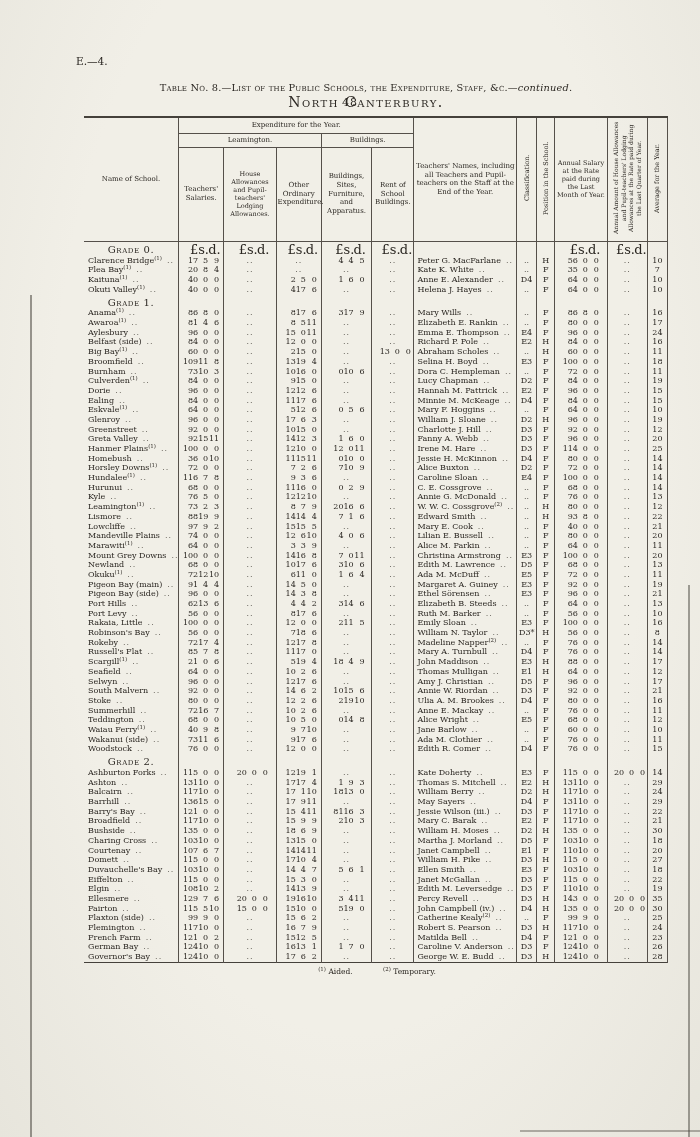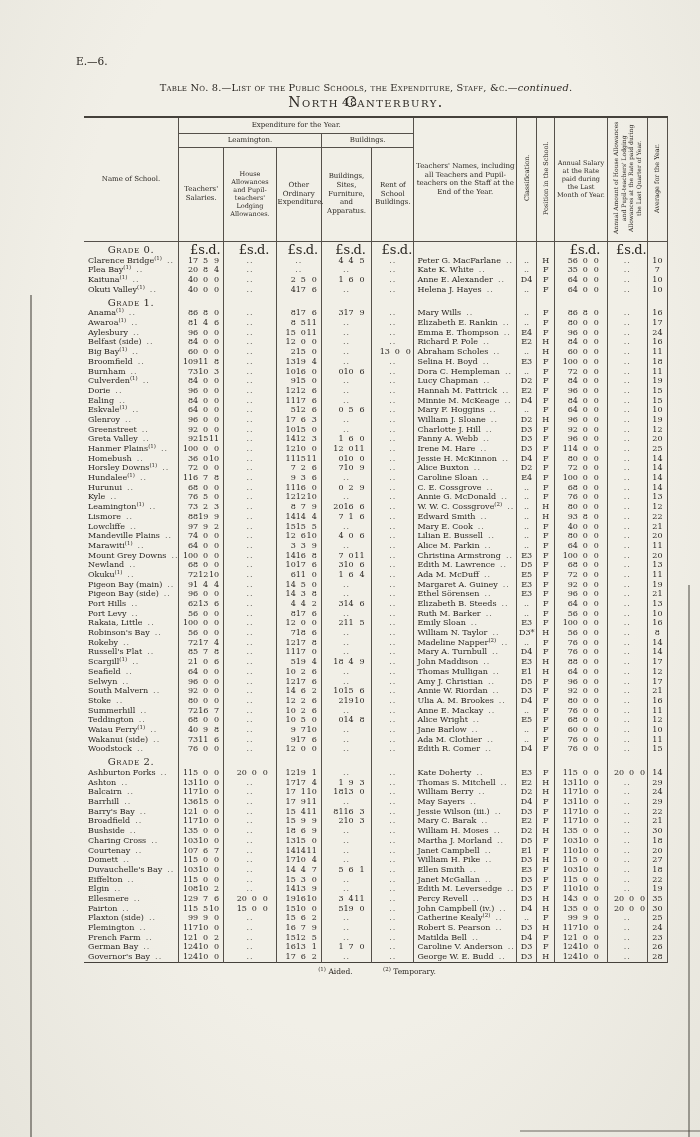--- a/index.html
+++ b/index.html
@@ -77,21 +77,21 @@
 </style>
 </head>
 <body>
 
 <div class="page">
   <div class="scan-edge-left"></div>
   <div class="scan-edge-right"></div>
   <div class="scan-edge-bottom"></div>
 
   <div class="running-head">
-    <span class="doc-ref">E.—6.</span>
+    <span class="doc-ref">E.—4.</span>
     <span class="page-number">48</span>
   </div>
 
   <div class="title-block">
     <div class="main-title"><span>Table No. 8.—List of the Public Schools, the Expenditure, Staff, &amp;c.—</span><span class="cont">continued.</span></div>
     <div class="subtitle">North Canterbury.</div>
   </div>
 
   <div class="table-wrap">
     <table>

